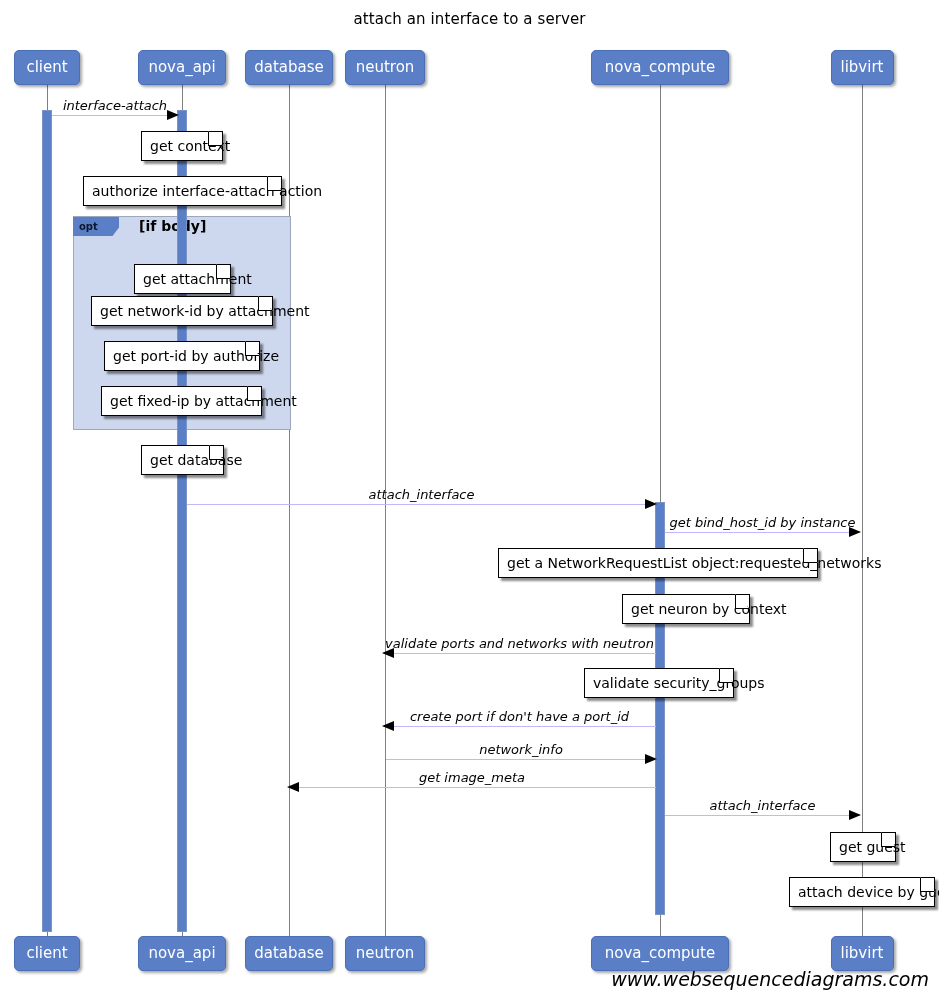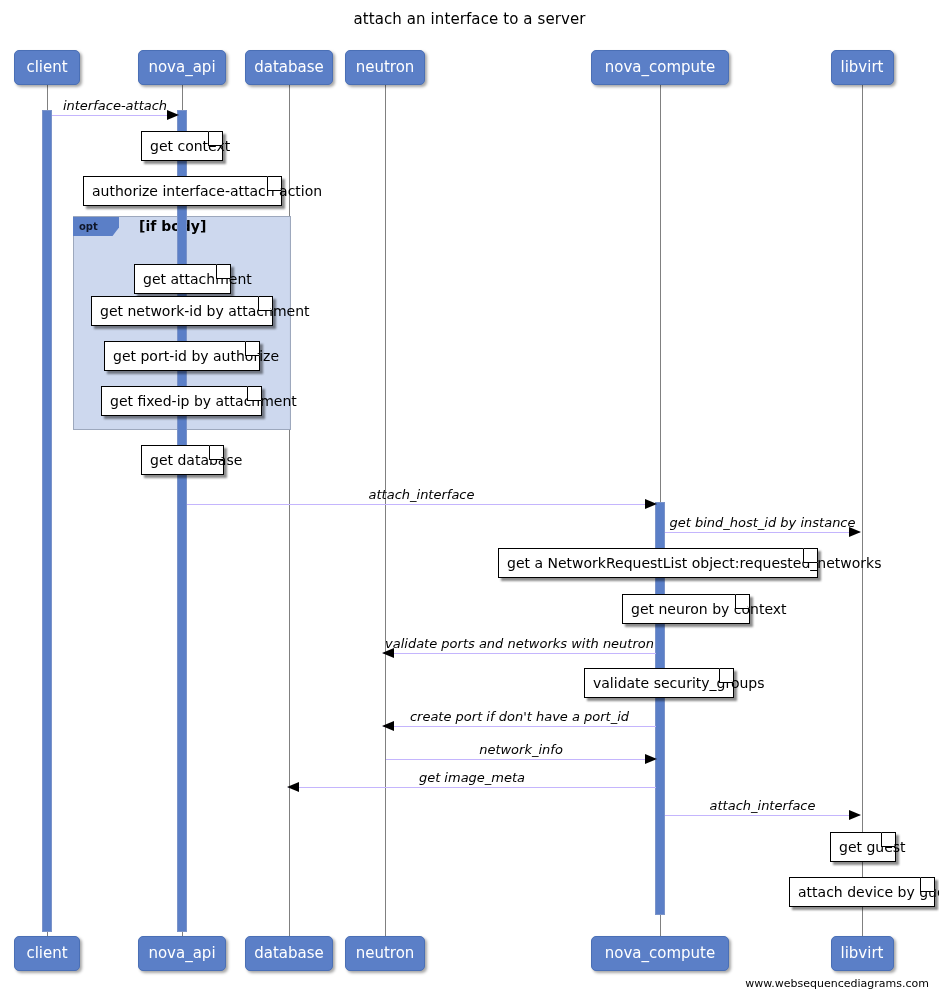--- a/index.html
+++ b/index.html
@@ -23,22 +23,23 @@
     text-align:center;
     font-size:15px;
     color:#000;
     letter-spacing:0.1px;
   }
 
   
   .footer-credit{
     position:absolute;
     right:10px; bottom:6px;
-    font-size:11px;
-    color:#000;
+    font-size:19px;
+    color:#000;
+    font-style:italic;
   }
 
   
   .lifeline{
     position:absolute;
     width:1px;
     background:#808080;
   }
 
   

